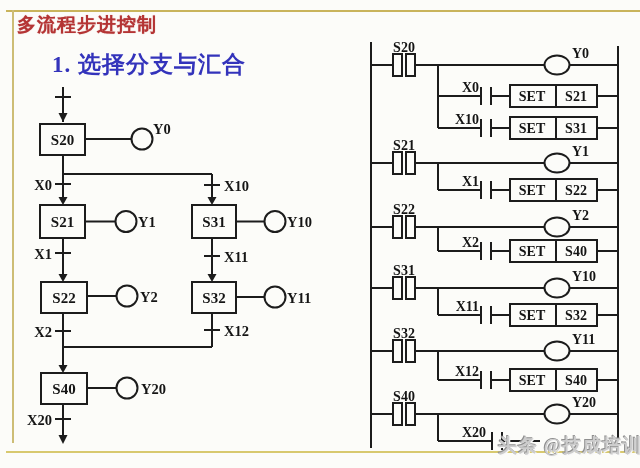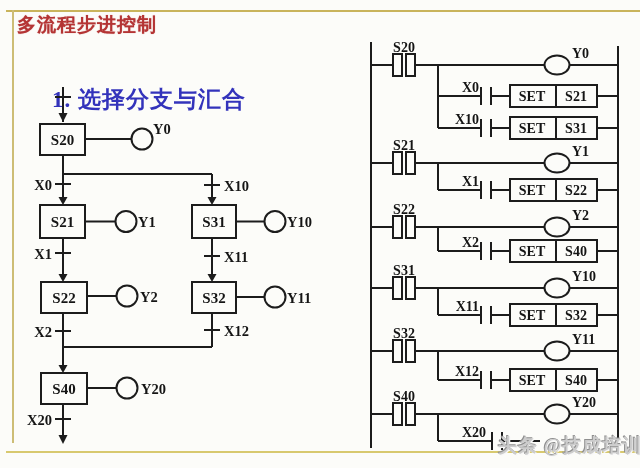--- a/index.html
+++ b/index.html
@@ -2,21 +2,21 @@
 <html><head>
 <meta charset="utf-8">
 <style>
   html,body{margin:0;padding:0;}
   body{width:640px;height:468px;background:#ffffff;font-family:"Liberation Serif",serif;overflow:hidden;}
   .stage{position:relative;width:640px;height:468px;background:#fcfcf9;}
   .frame-top{position:absolute;left:6px;top:10px;width:634px;height:2px;background:#c9b45c;}
   .frame-left{position:absolute;left:12px;top:10px;width:2px;height:433px;background:#cdbd76;}
   .frame-bottom{position:absolute;left:6px;top:451px;width:634px;height:2px;background:#d8c96f;}
   .title{position:absolute;left:17px;top:12px;font-size:19px;font-weight:bold;color:#b43434;letter-spacing:1px;text-shadow:0 0 1px #d08080;}
-  .subtitle{position:absolute;left:52px;top:49px;font-size:23px;font-weight:bold;color:#3333bb;letter-spacing:1px;margin-top:35px;}
+  .subtitle{position:absolute;left:52px;top:49px;font-size:23px;font-weight:bold;color:#3333bb;letter-spacing:1px;}
   .watermark{position:absolute;left:498px;top:433px;font-size:19px;font-weight:bold;color:#cccccc;letter-spacing:1px;text-shadow:-1px -1px 0 #8f8f8f,1px 1px 0 #f8f8f8;white-space:nowrap;}
   svg{position:absolute;left:0;top:0;}
   svg text{fill:#151515;stroke:none;font-weight:bold;font-family:"Liberation Serif",serif;}
 </style>
 </head>
 <body>
 
 <div class="stage">
   <div class="frame-top"></div>
   <div class="frame-left"></div>

